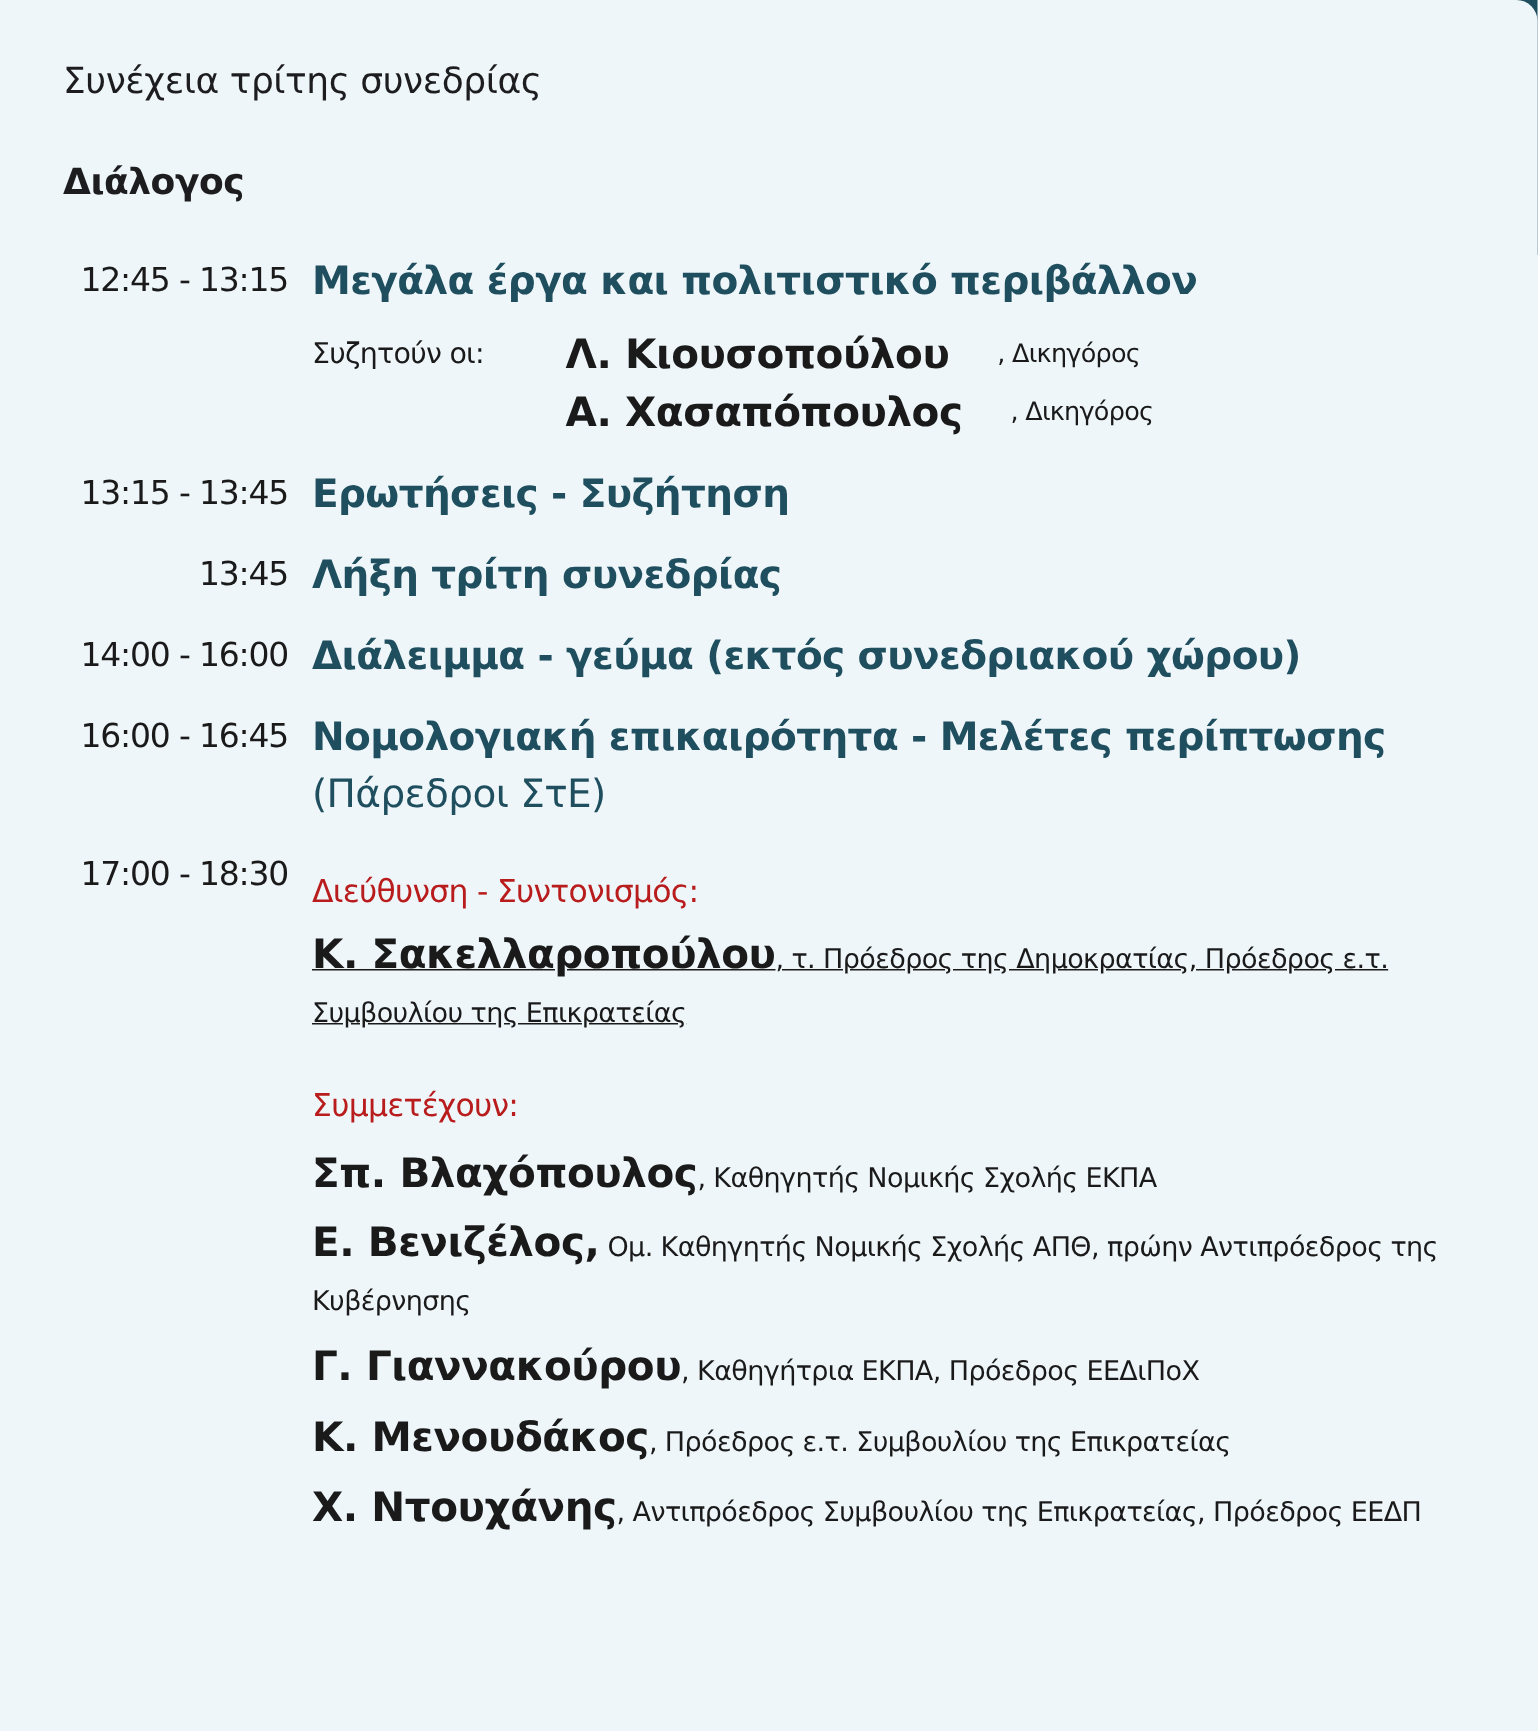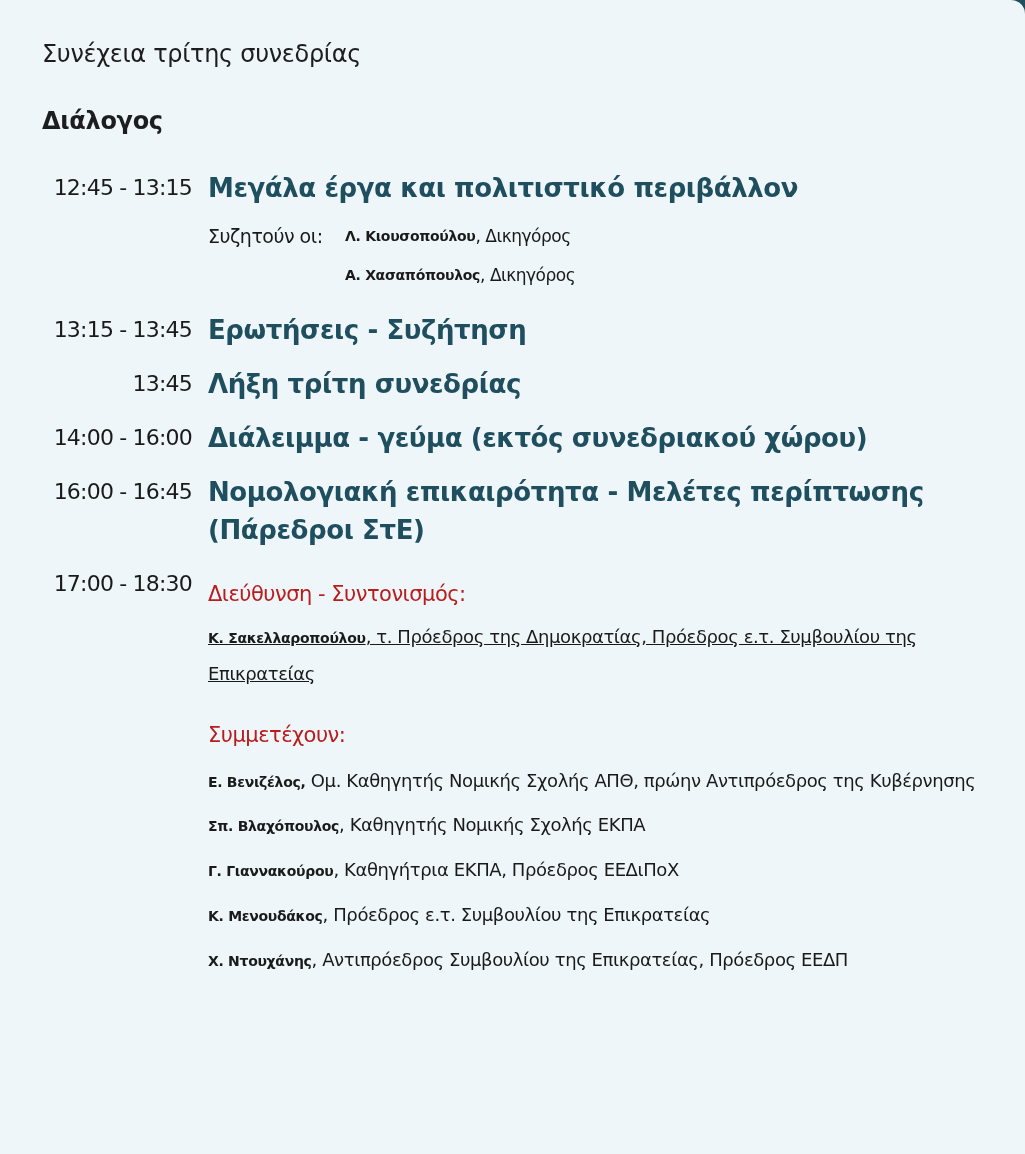--- a/index.html
+++ b/index.html
@@ -67,42 +67,43 @@
       padding-right: 20px;
     }
     .title {
       font-size: 26px;
       line-height: 38px;
       font-weight: bold;
       color: #1f4f5f;
       letter-spacing: -0.4px;
     }
     .title .note {
-      font-weight: bold;
+      font-weight: normal;
     }
     .row + .row { margin-top: 16px; }
 
     .discuss {
       margin-top: 10px;
       font-size: 19px;
       line-height: 39px;
       color: #1a1a1a;
     }
     .discuss-line {
       display: flex;
       white-space: nowrap;
+      gap: 32px;
     }
     .discuss-prefix {
       display: inline-block;
       width: 137px;
       letter-spacing: -0.5px;
     }
     .pname {
       font-weight: bold;
-      font-size: 14px;
+      font-size: 27px;
       letter-spacing: -0.3px;
     }
     .prole {
       font-size: 17px;
       letter-spacing: -0.5px;
     }
     .block-label {
       font-size: 21px;
       line-height: 30px;
       color: #b91c1c;
@@ -185,24 +186,24 @@
         <div class="block-label">Διεύθυνση - Συντονισμός:</div>
 
         <div class="participant moderator">
           <span class="pname">Κ. Σακελλαροπούλου</span><span>, τ. Πρόεδρος της Δημοκρατίας, Πρόεδρος ε.τ. Συμβουλίου της Επικρατείας</span>
         </div>
 
         <div class="block-label participants-label">Συμμετέχουν:</div>
 
         <div class="participant-list">
           <div class="participant">
+            <span class="pname">Σπ. Βλαχόπουλος</span><span>, Καθηγητής Νομικής Σχολής ΕΚΠΑ</span>
+          </div>
+          <div class="participant">
             <span class="pname">Ε. Βενιζέλος,</span><span> Ομ. Καθηγητής Νομικής Σχολής ΑΠΘ, πρώην Αντιπρόεδρος της Κυβέρνησης</span>
-          </div>
-          <div class="participant">
-            <span class="pname">Σπ. Βλαχόπουλος</span><span>, Καθηγητής Νομικής Σχολής ΕΚΠΑ</span>
           </div>
           <div class="participant">
             <span class="pname">Γ. Γιαννακούρου</span><span>, Καθηγήτρια ΕΚΠΑ, Πρόεδρος ΕΕΔιΠοΧ</span>
           </div>
           <div class="participant">
             <span class="pname">Κ. Μενουδάκος</span><span>, Πρόεδρος ε.τ. Συμβουλίου της Επικρατείας</span>
           </div>
           <div class="participant">
             <span class="pname">Χ. Ντουχάνης</span><span>, Αντιπρόεδρος Συμβουλίου της Επικρατείας, Πρόεδρος ΕΕΔΠ</span>
           </div>

